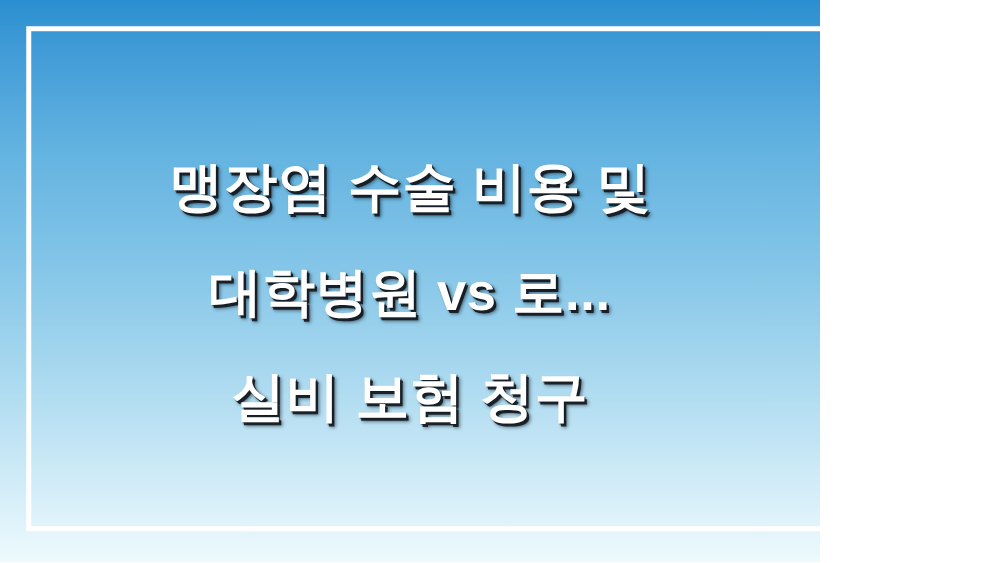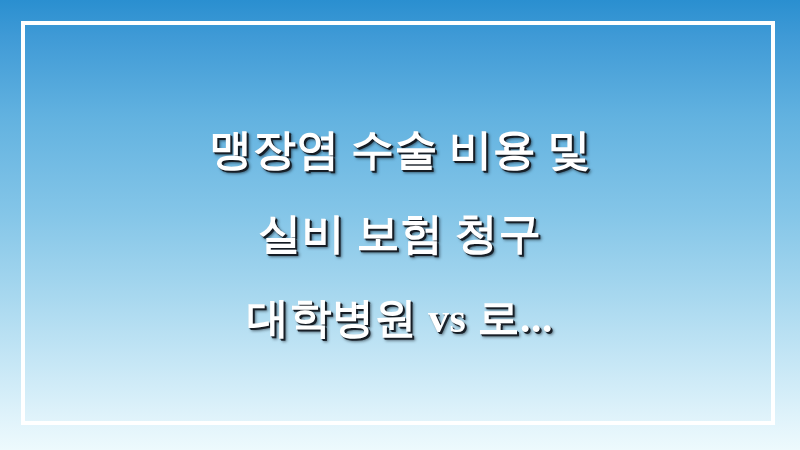--- a/index.html
+++ b/index.html
@@ -4,24 +4,24 @@
 <title>Thumbnail Card</title>
 <style>
   html, body {
     margin: 0;
     padding: 0;
     background: #ffffff;
   }
 
   #card {
     position: relative;
-    width: 800px;
+    width: 656px;
     height: 450px;
     overflow: hidden;
-    font-family: Liberation Serif, serif;
+    font-family: Liberation Sans, sans-serif;
     
     background: linear-gradient(
         to bottom,
         #2a8fd0 0%,
         #3f9ad6 8%,
         #62b2e0 26%,
         #85c6e8 48%,
         #a8d8ef 66%,
         #cdeaf7 84%,
         #e2f4fb 94%,
@@ -74,17 +74,17 @@
 </style>
 </head>
 <body>
 
 <div id="card">
 
   <div id="frame"></div>
 
   <div id="title-block">
     <span class="title-line line-1">맹장염 수술 비용 및</span>
+    <span class="title-line line-3">대학병원 vs 로...</span>
     <span class="title-line line-2">실비 보험 청구</span>
-    <span class="title-line line-3">대학병원 vs 로...</span>
   </div>
 
 </div>
 
 </body></html>

